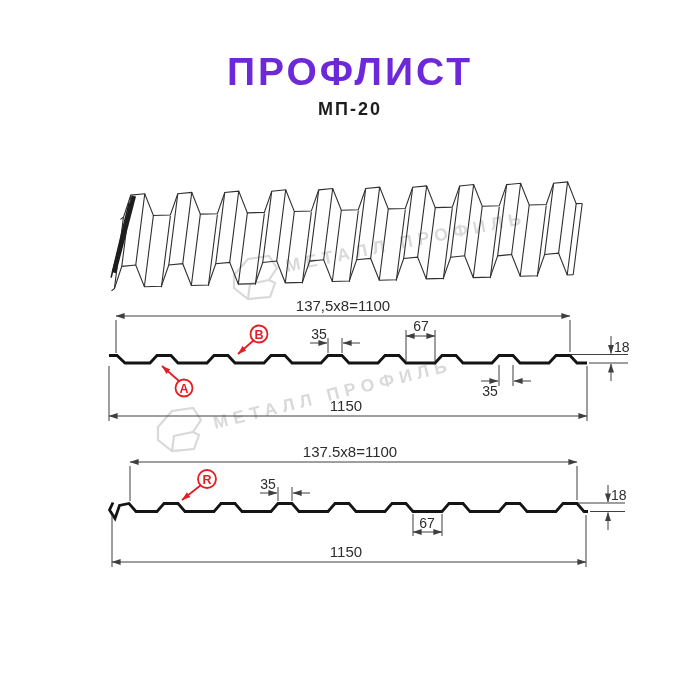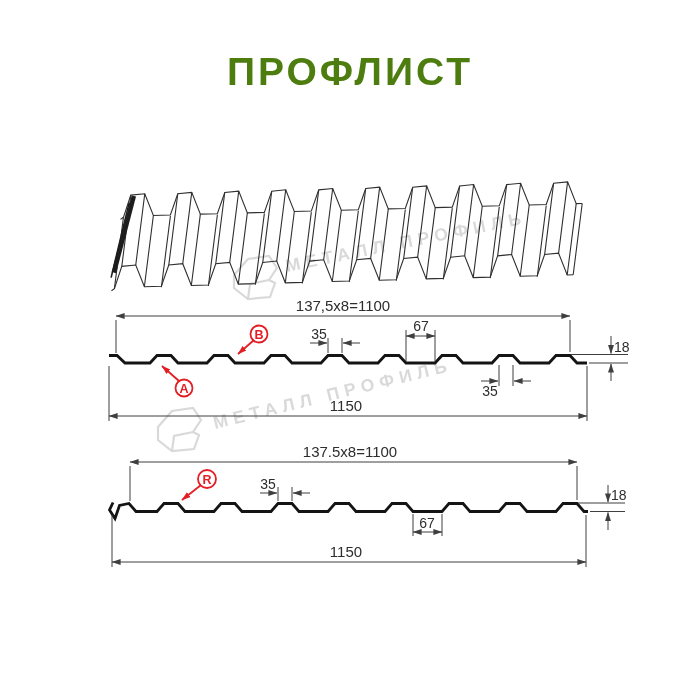--- a/index.html
+++ b/index.html
@@ -1,20 +1,20 @@
 <!DOCTYPE html>
 <html><head>
 <meta charset="utf-8">
 <style>
   html,body{margin:0;padding:0;}
   body{width:700px;height:700px;background:#ffffff;position:relative;overflow:hidden;
        font-family:"Liberation Sans", sans-serif;}
   .page{position:absolute;inset:0;}
   .title{position:absolute;top:50px;left:0;width:700px;text-align:center;
-         font-size:39px;font-weight:800;letter-spacing:3px;color:#4d7c0f;}
+         font-size:39px;font-weight:800;letter-spacing:3px;color:#6d28d9;}
   .subtitle{position:absolute;top:99px;left:0;width:700px;text-align:center;
          font-size:18px;font-weight:600;letter-spacing:2px;color:#1c1c1c;}
   .footer{position:absolute;top:614px;left:0;width:700px;text-align:center;
          font-size:17px;font-weight:600;letter-spacing:1px;color:#3a3a3a;}
   svg{position:absolute;left:0;top:0;}
   .thin{stroke:#3f3f3f;stroke-width:1;fill:none;}
   .thick{stroke:#141414;stroke-width:2.8;fill:none;stroke-linejoin:miter;}
   .wire{stroke:#2f2f2f;stroke-width:1.1;fill:none;stroke-linejoin:miter;}
   .dimtxt{font-size:14px;fill:#2d2d2d;}
   .spantxt{font-size:15px;fill:#2d2d2d;}
@@ -22,20 +22,21 @@
   .redtxt{font-size:12.5px;font-weight:700;fill:#e31e24;}
   .wm-text{font-size:17.5px;font-weight:700;letter-spacing:5.5px;fill:#d9d9d9;}
   .wm-logo{stroke:#d9d9d9;stroke-width:2.2;fill:none;stroke-linejoin:miter;}
 </style>
 </head>
 <body>
 
 <div class="page">
 
   <div class="title">ПРОФЛИСТ</div>
+  <div class="subtitle">МП-20</div>
 
   <svg width="700" height="700" viewBox="0 0 700 700">
     <defs>
       <marker id="arr" markerWidth="10" markerHeight="8" refX="8.6" refY="4" orient="auto-start-reverse" markerUnits="userSpaceOnUse">
         <path d="M0,1 L9,4 L0,7 Z" fill="#3f3f3f"></path>
       </marker>
       <marker id="arrR" markerWidth="10" markerHeight="8" refX="8.6" refY="4" orient="auto" markerUnits="userSpaceOnUse">
         <path d="M0,1 L9,4 L0,7 Z" fill="#e31e24"></path>
       </marker>
     </defs>

